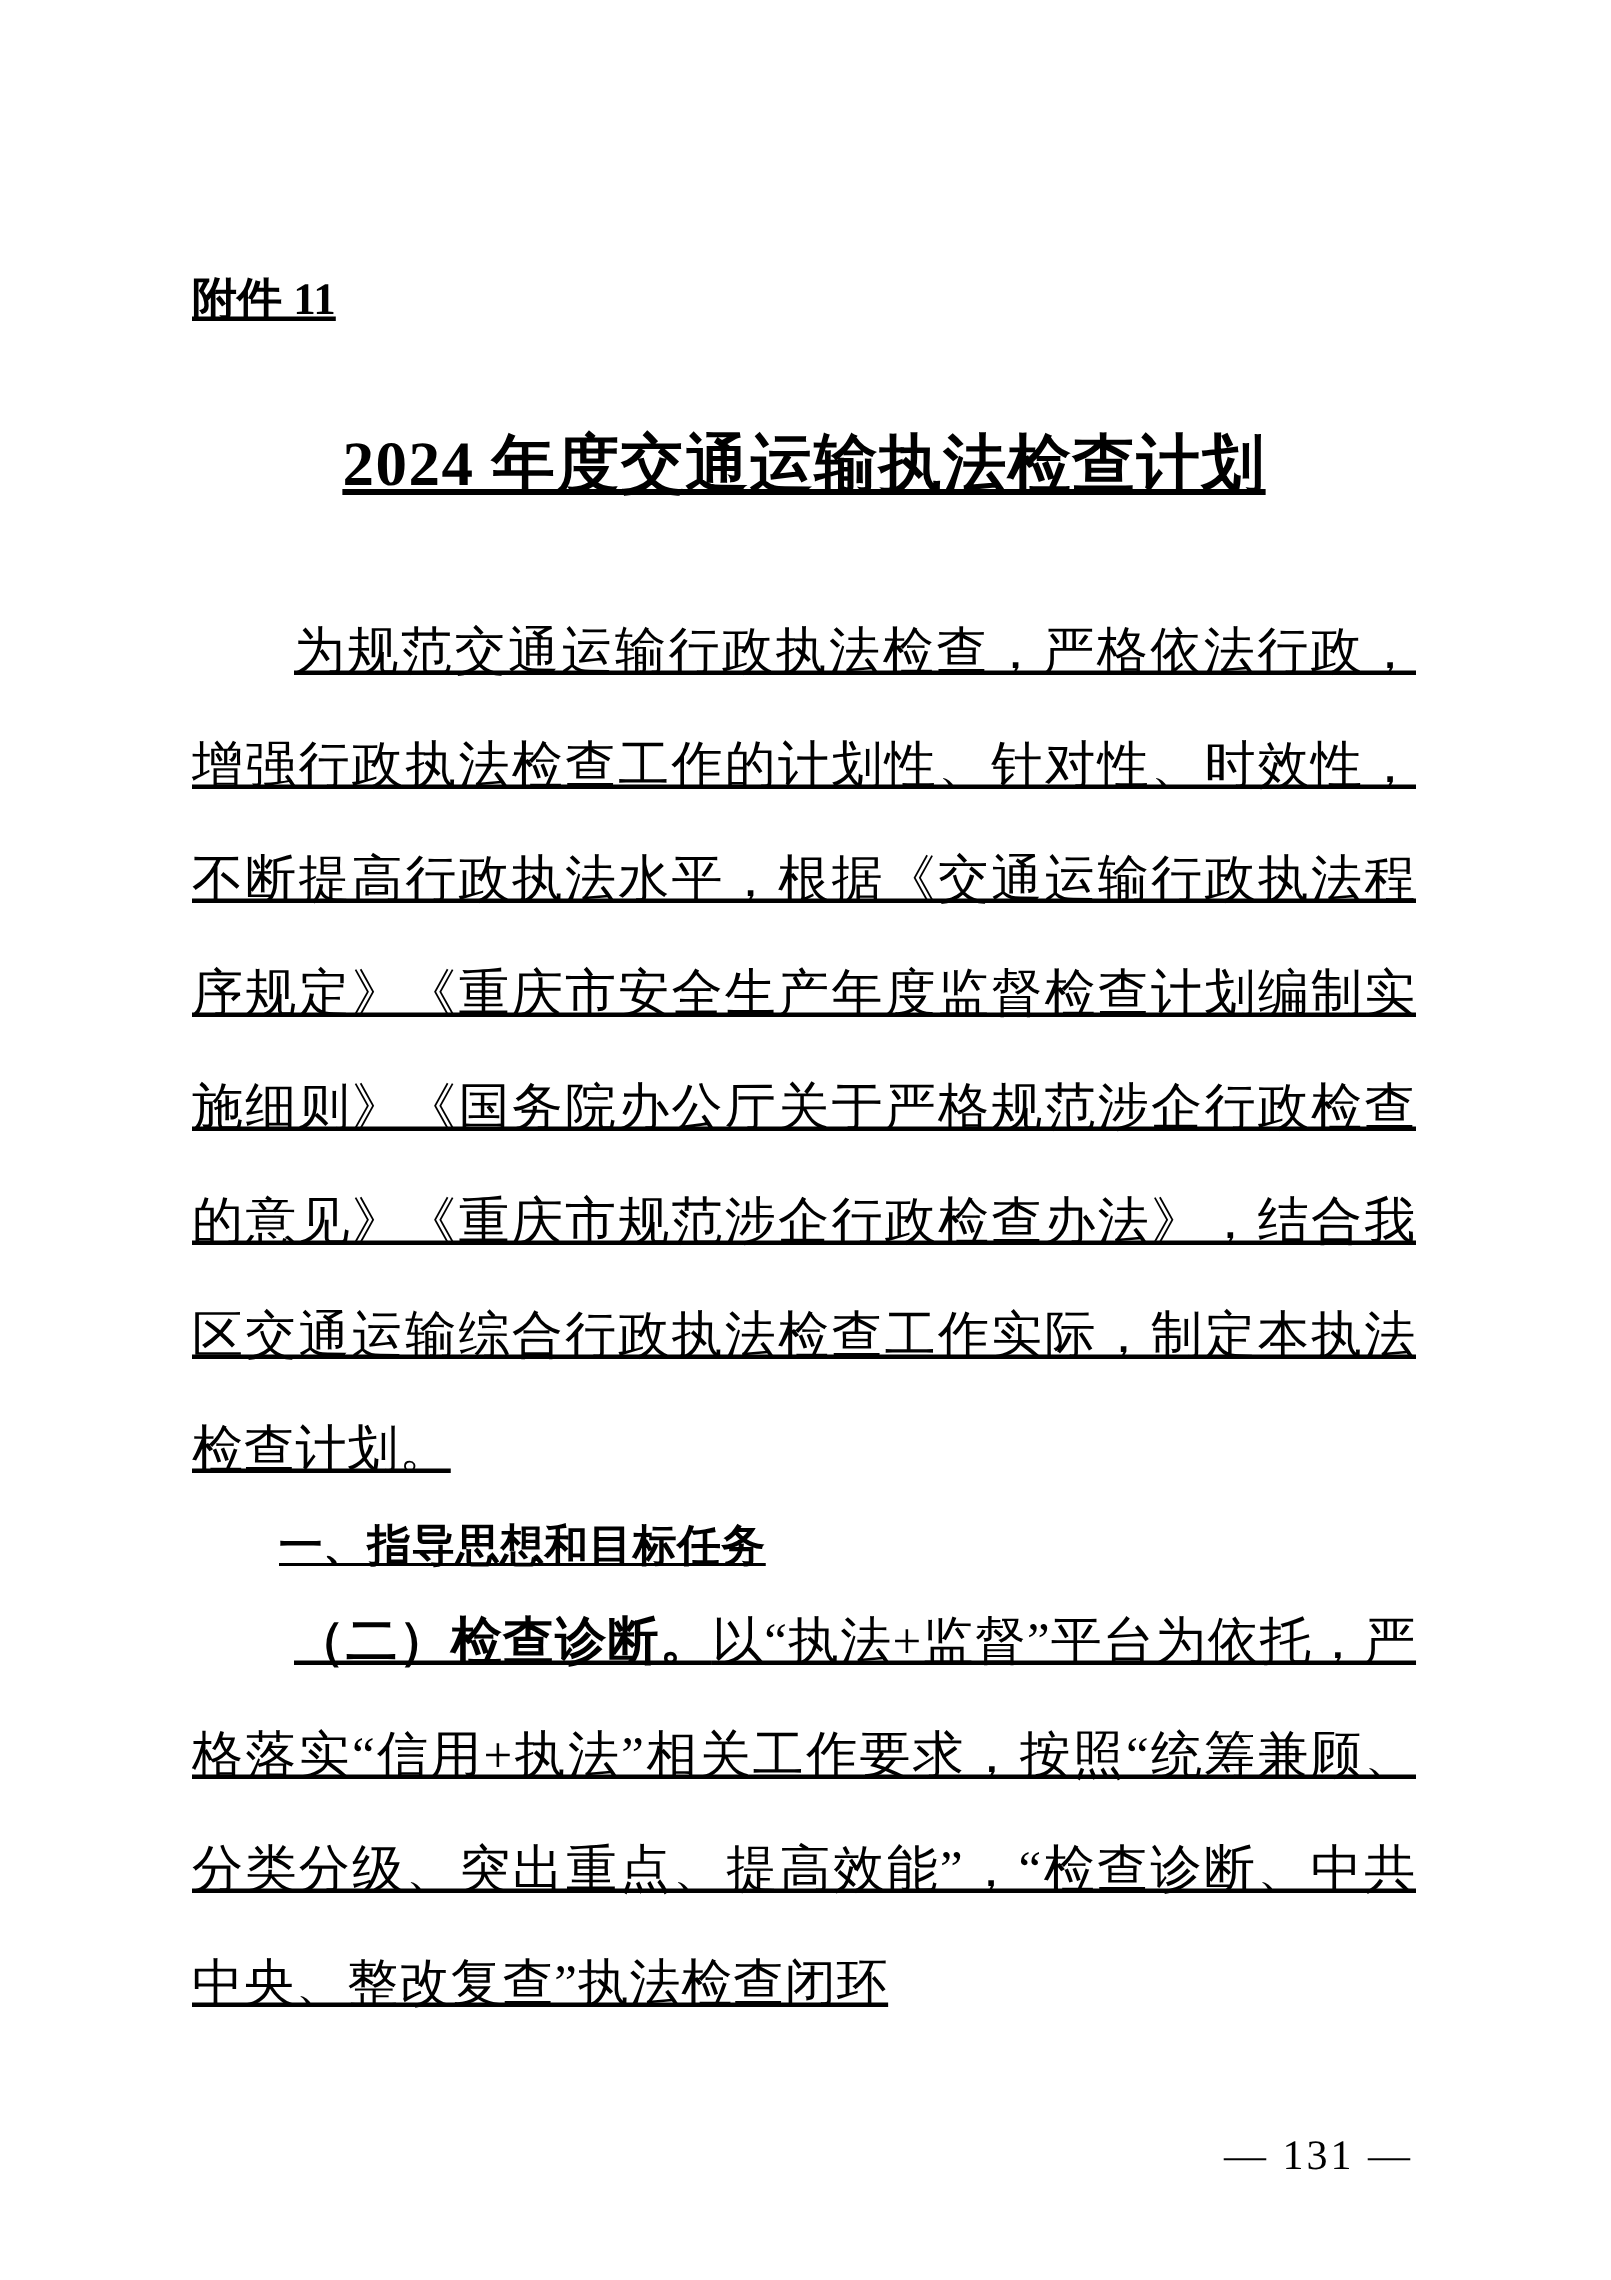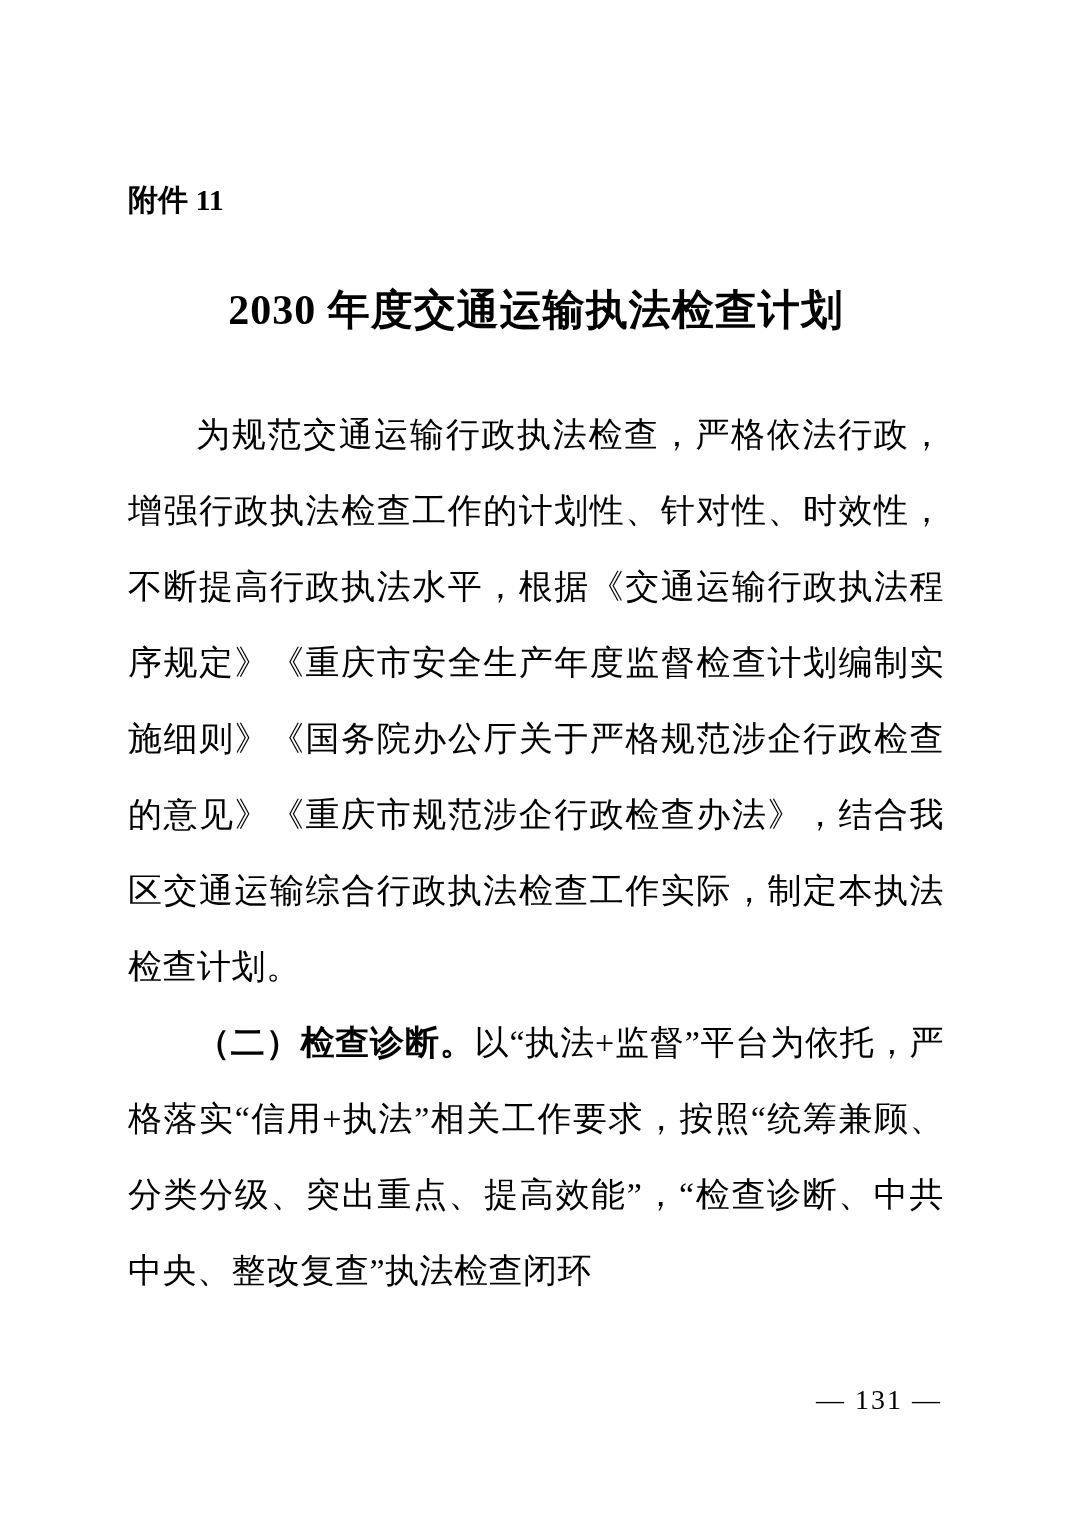--- a/index.html
+++ b/index.html
@@ -13,20 +13,21 @@
     height: 1520px;
     position: relative;
     font-family: "Liberation Serif", "DejaVu Serif", serif;
     color: #000000;
     overflow: hidden;
   }
   .page {
     position: absolute;
     inset: 0;
     padding: 183px 130px 0 128px;
+    text-decoration: underline;
   }
   .attachment {
     font-size: 30px;
     font-weight: bold;
     font-family: "Liberation Serif", "DejaVu Serif", serif;
     line-height: 34px;
   }
   .doc-title {
     margin: 68px 0 0 0;
     text-align: center;
@@ -54,40 +55,41 @@
     font-weight: bold;
     text-indent: 2em;
     font-family: "Liberation Sans", "DejaVu Sans", sans-serif;
     letter-spacing: 0.5px;
   }
   .lead {
     font-weight: bold;
   }
   .page-number {
     position: absolute;
-    top: 1384px;
+    top: 1422px;
     right: 132px;
     font-size: 28px;
     letter-spacing: 2px;
     font-family: "Liberation Serif", "DejaVu Serif", serif;
   }
 </style>
 </head>
 <body>
 
 <div class="page">
 
   <div class="attachment">附件 11</div>
 
-  <h1 class="doc-title">2030 年度交通运输执法检查计划</h1>
+  <h1 class="doc-title">2024 年度交通运输执法检查计划</h1>
 
   <div class="body-block">
 
     <p class="body-para">为规范交通运输行政执法检查，严格依法行政，增强行政执法检查工作的计划性、针对性、时效性，不断提高行政执法水平，根据《交通运输行政执法程序规定》《重庆市安全生产年度监督检查计划编制实施细则》《国务院办公厅关于严格规范涉企行政检查的意见》《重庆市规范涉企行政检查办法》，结合我区交通运输综合行政执法检查工作实际，制定本执法检查计划。</p>
 
+    <h2 class="section-heading">一、指导思想和目标任务</h2>
 
 
     <p class="body-para"><span class="lead">（二）检查诊断。</span><span>以“执法+监督”平台为依托，严格落实“信用+执法”相关工作要求，按照“统筹兼顾、分类分级、突出重点、提高效能”，“检查诊断、中共中央、整改复查”执法检查闭环</span></p>
 
   </div>
 
   <div class="page-number">— 131 —</div>
 
 </div>
 

